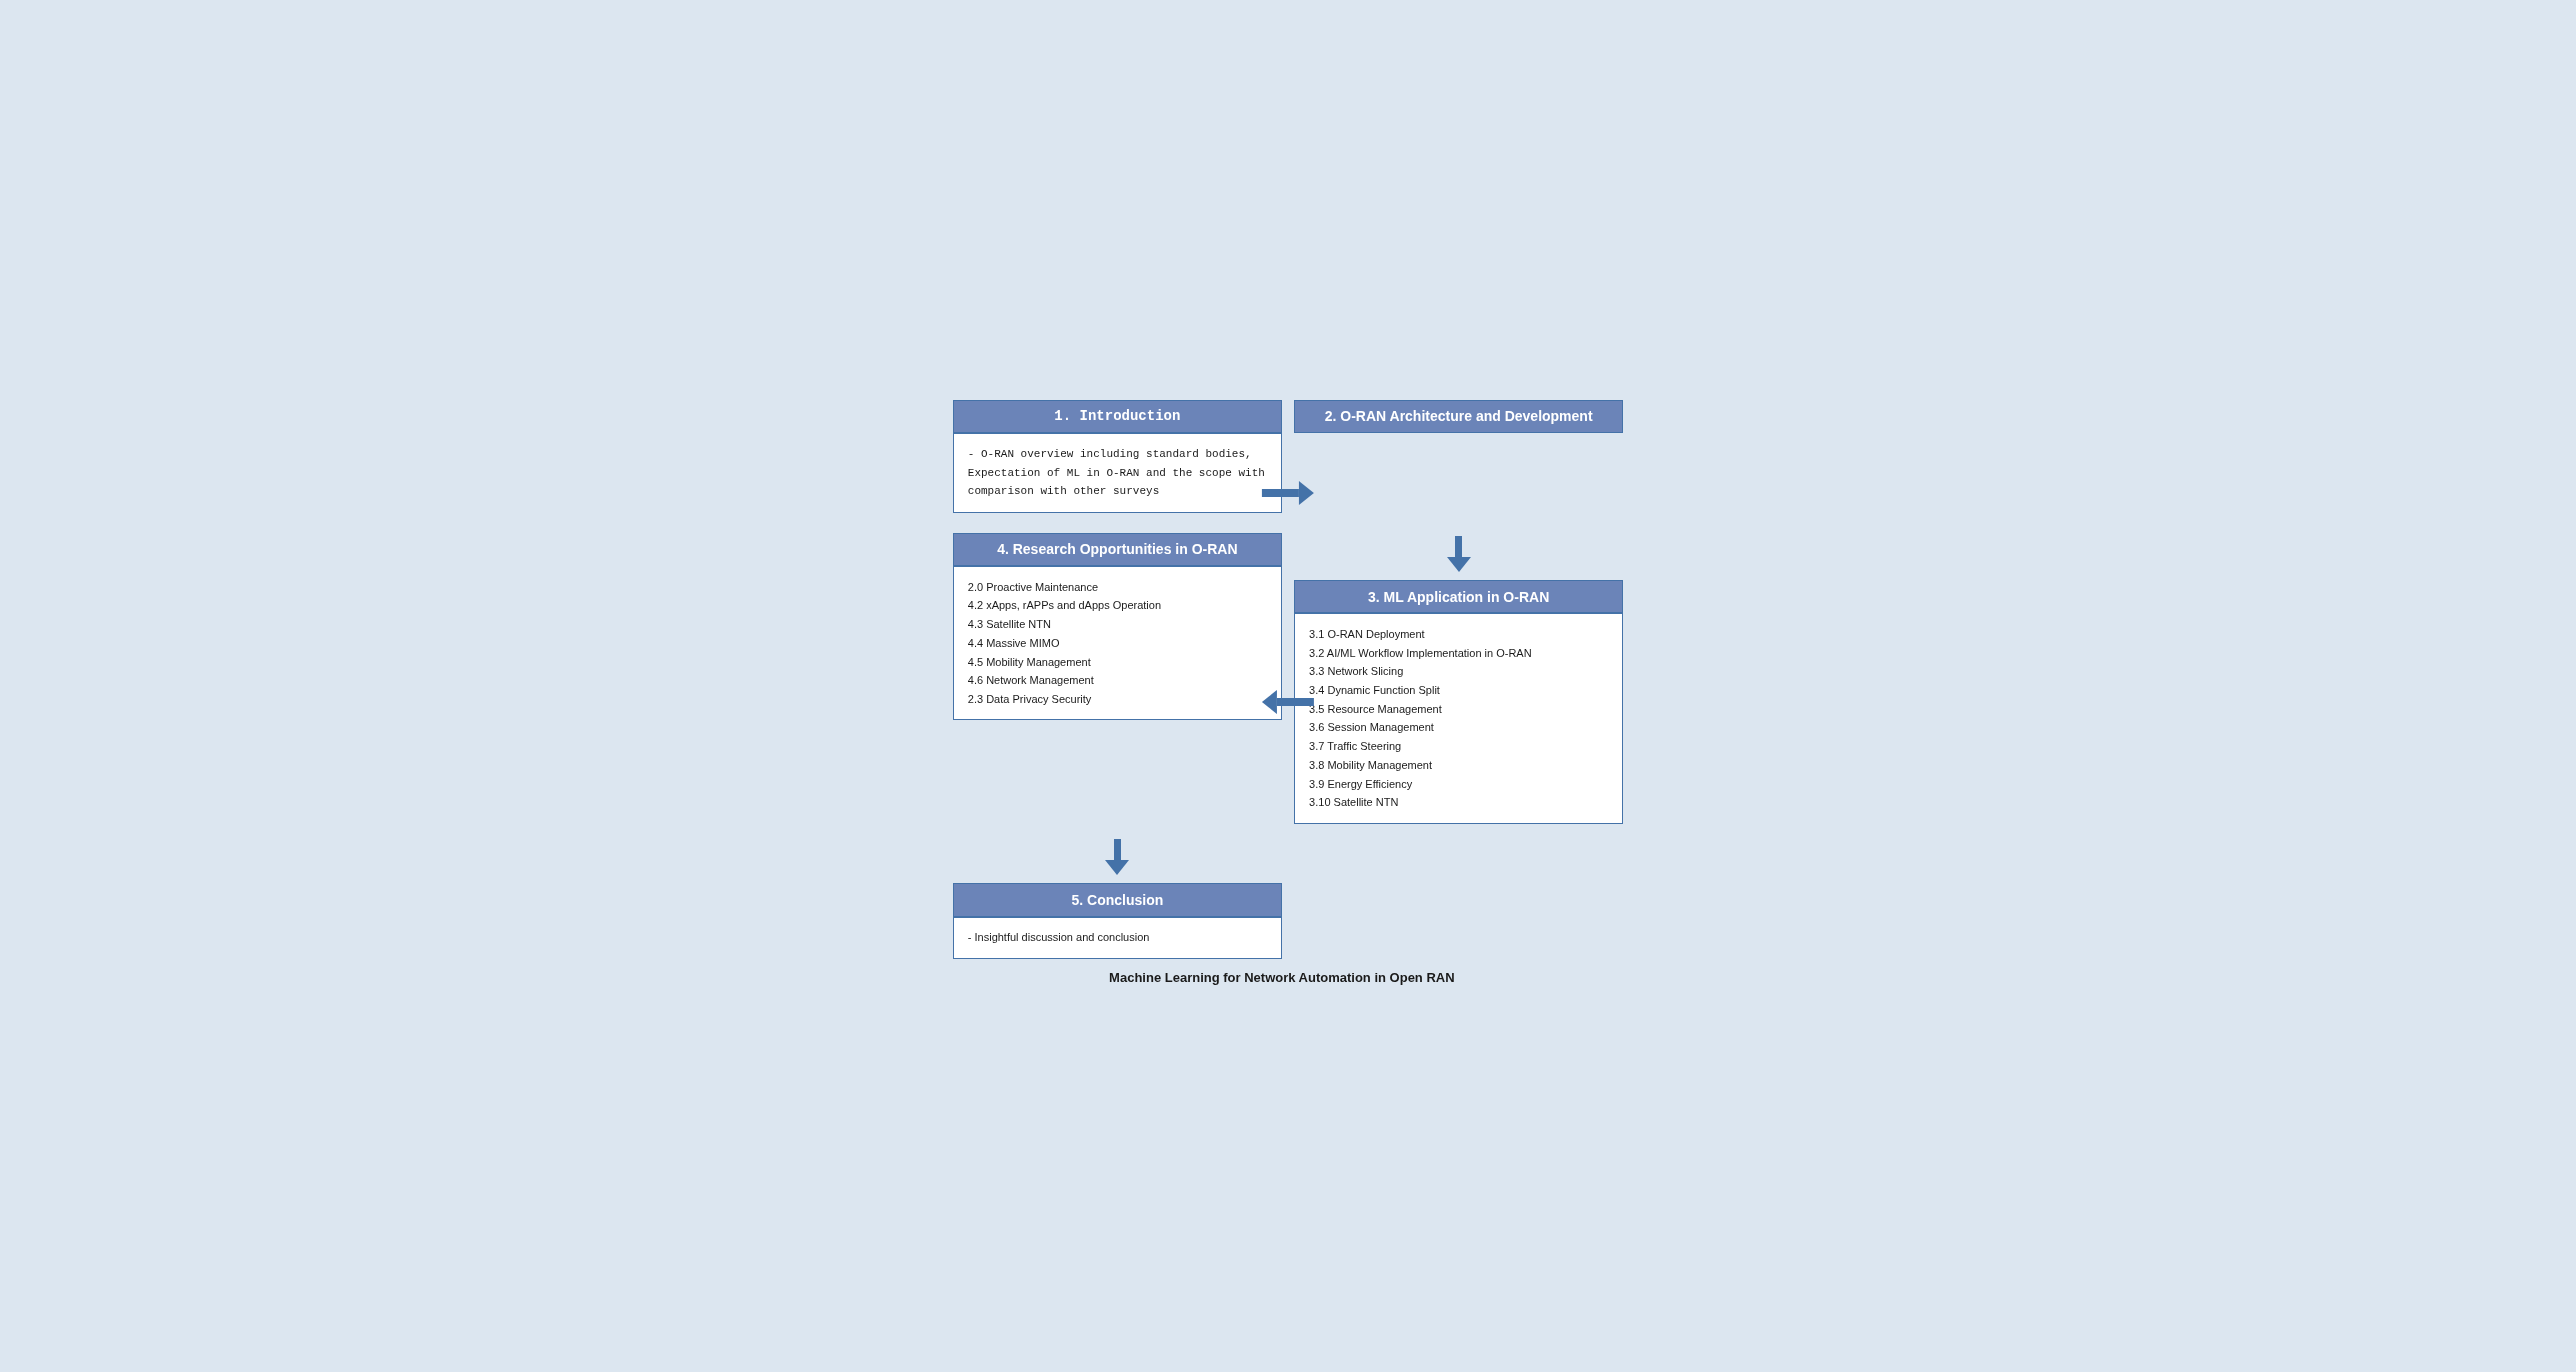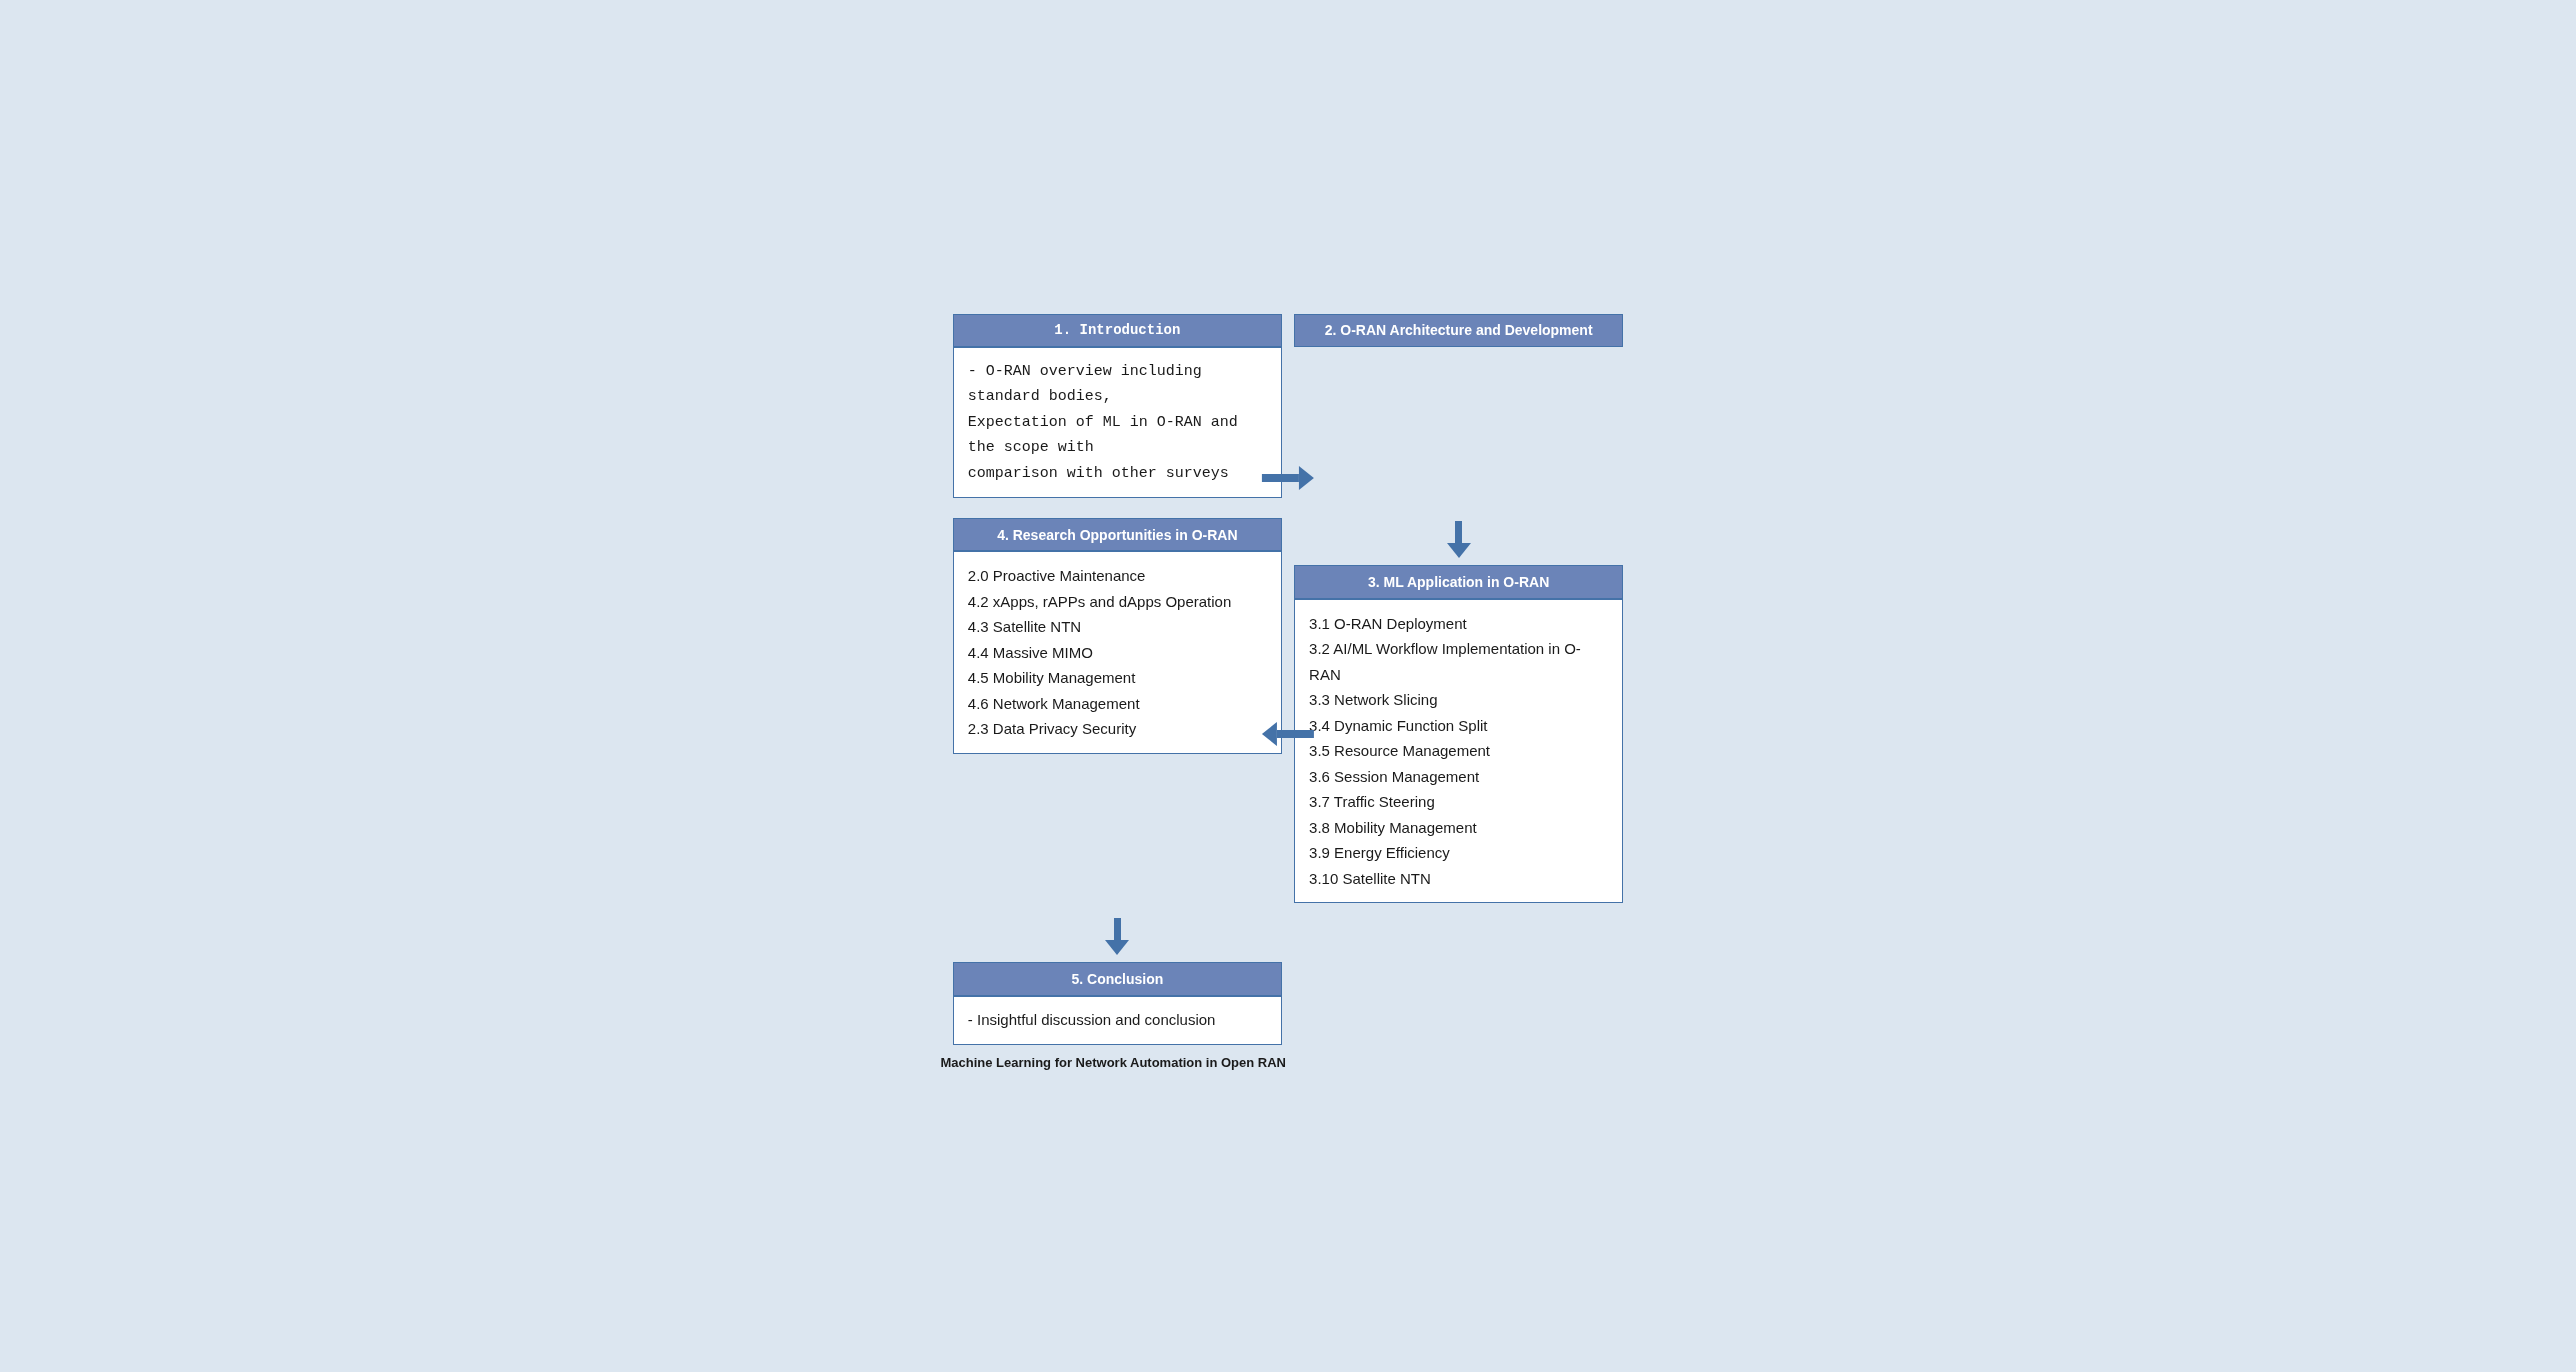--- a/index.html
+++ b/index.html
@@ -31,21 +31,21 @@
     .box-header-text {
       color: #fff;
       font-weight: bold;
       font-size: 14px;
     }
 
     .box-body {
       border: 1.5px solid #4472a8;
       background: #fff;
       padding: 10.8px 14px;
-      font-size: 15px;
+      font-size: 11px;
       line-height: 1.7;
       color: #1a1a1a;
     }
 
     .footer-text {
       font-size: 13px;
       font-weight: bold;
       color: #1a1a1a;
     }
 
@@ -90,21 +90,21 @@
       grid-column: 1;
       grid-row: 3;
       padding: 6.1px 6.1px 6.1px 12.3px;
     }
 
     
     .footer-row {
       grid-column: 1 / 3;
       grid-row: 4;
       padding: 4.6px 12.3px 3.1px 0;
-      text-align: left;
+      text-align: center;
     }
 
     .section-box {
       width: 100%;
     }
 
     
     .arrow-down {
       display: flex;
       flex-direction: column;

